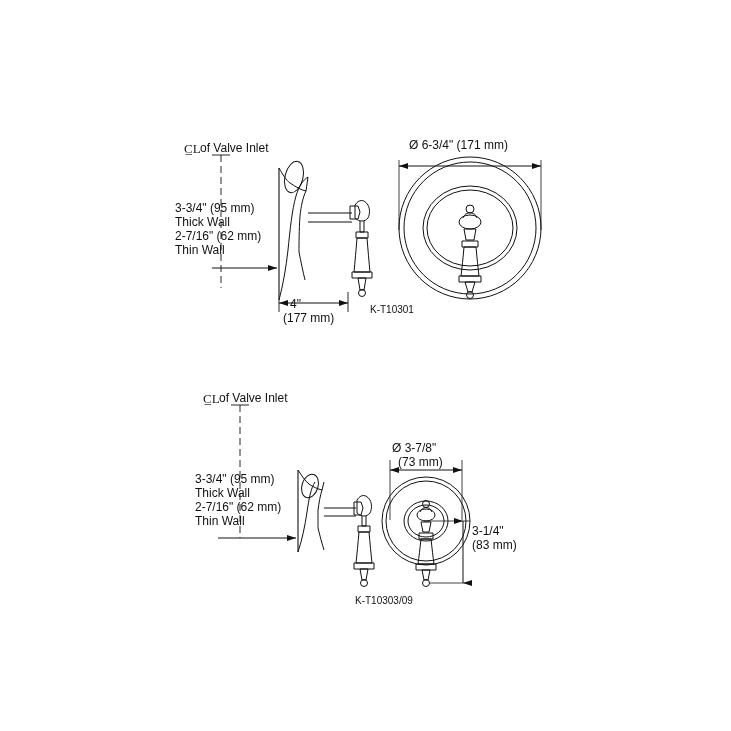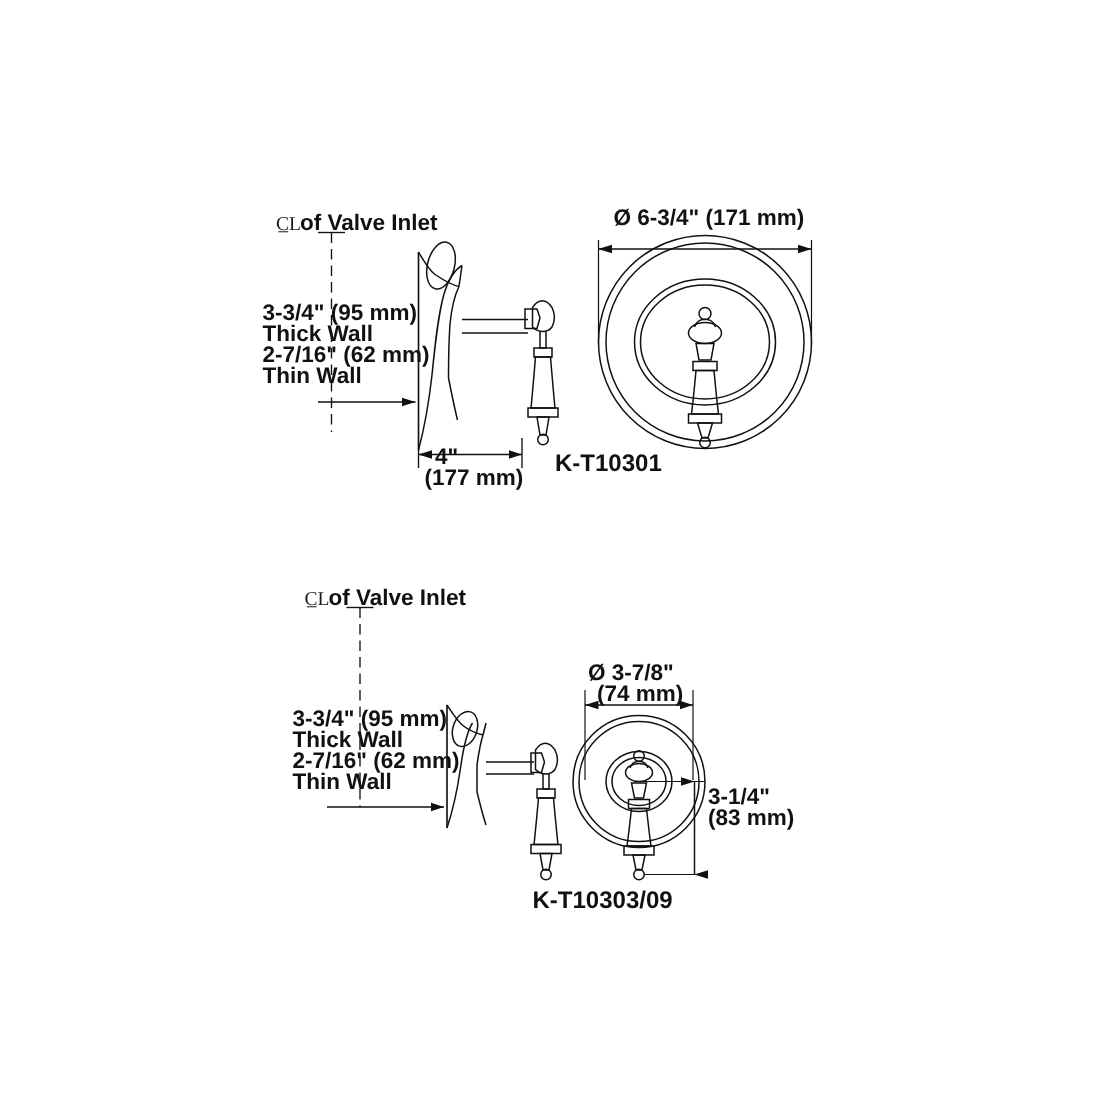--- a/index.html
+++ b/index.html
@@ -16,29 +16,28 @@
     overflow: hidden;
   }
   .canvas {
     position: absolute;
     left: 0; top: 0;
     width: 587px;
     height: 731px;
   }
   .lbl {
     position: absolute;
-    font-size: 15px;
+    font-size: 12px;
     line-height: 13.5px;
     white-space: pre;
     color: #111;
-    font-weight: bold;
   }
   .lbl.bold {
-    font-weight: bold;
-    font-size: 16px;
+    font-weight: normal;
+    font-size: 10px;
   }
   svg { display: block; }
   .cl-sym {
     position: absolute;
     font-size: 13px;
     font-family: "Liberation Serif", serif;
   }
 </style>
 </head>
 <body>
@@ -209,20 +208,20 @@
 
   <div class="cl-sym" style="left:203px; top:391px;">C̲L</div>
   <div class="lbl" style="left:219px; top:392px;">of Valve Inlet</div>
 
   <div class="lbl" style="left:195px; top:473px;">3-3/4" (95 mm)</div>
   <div class="lbl" style="left:195px; top:487px;">Thick Wall</div>
   <div class="lbl" style="left:195px; top:501px;">2-7/16" (62 mm)</div>
   <div class="lbl" style="left:195px; top:515px;">Thin Wall</div>
 
   <div class="lbl" style="left:392px; top:442px;">Ø 3-7/8"</div>
-  <div class="lbl" style="left:398px; top:456px;">(74 mm)</div>
+  <div class="lbl" style="left:398px; top:456px;">(73 mm)</div>
 
   <div class="lbl" style="left:472px; top:525px;">3-1/4"</div>
   <div class="lbl" style="left:472px; top:539px;text-align:right;">(83 mm)</div>
 
   <div class="lbl bold" style="left:355px; top:594px;">K-T10303/09</div>
 
 </div>
 
 </body></html>

